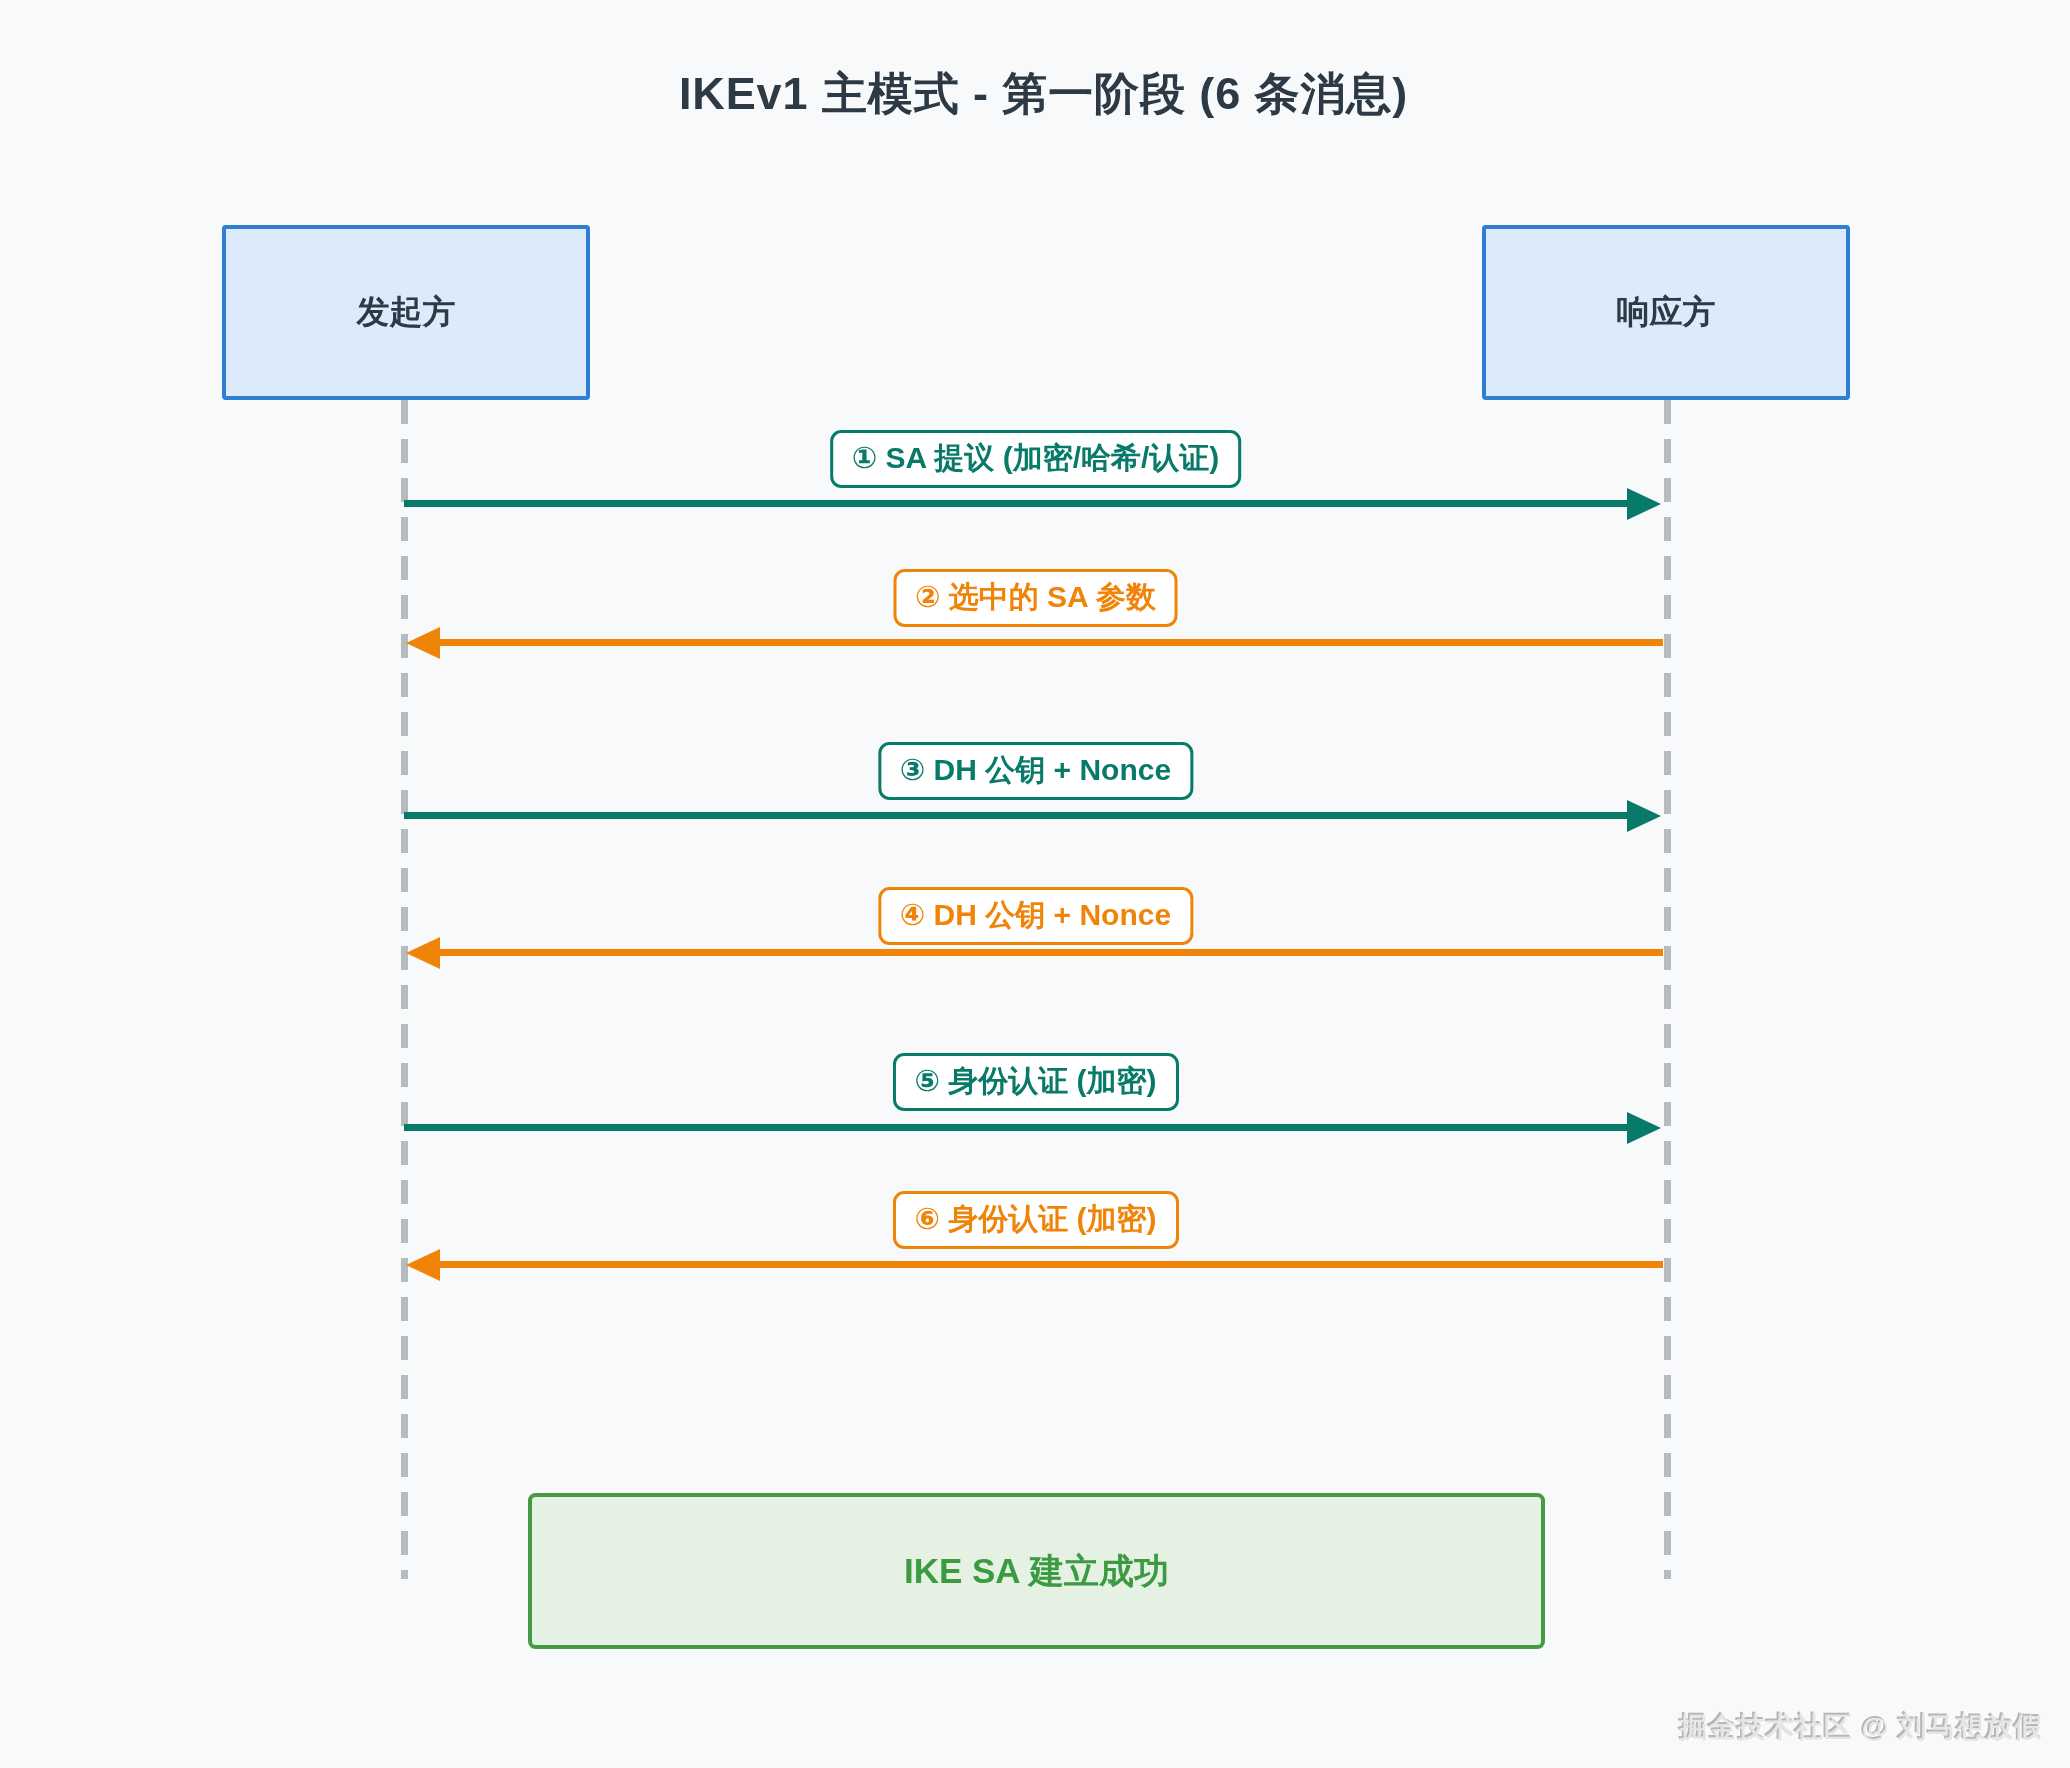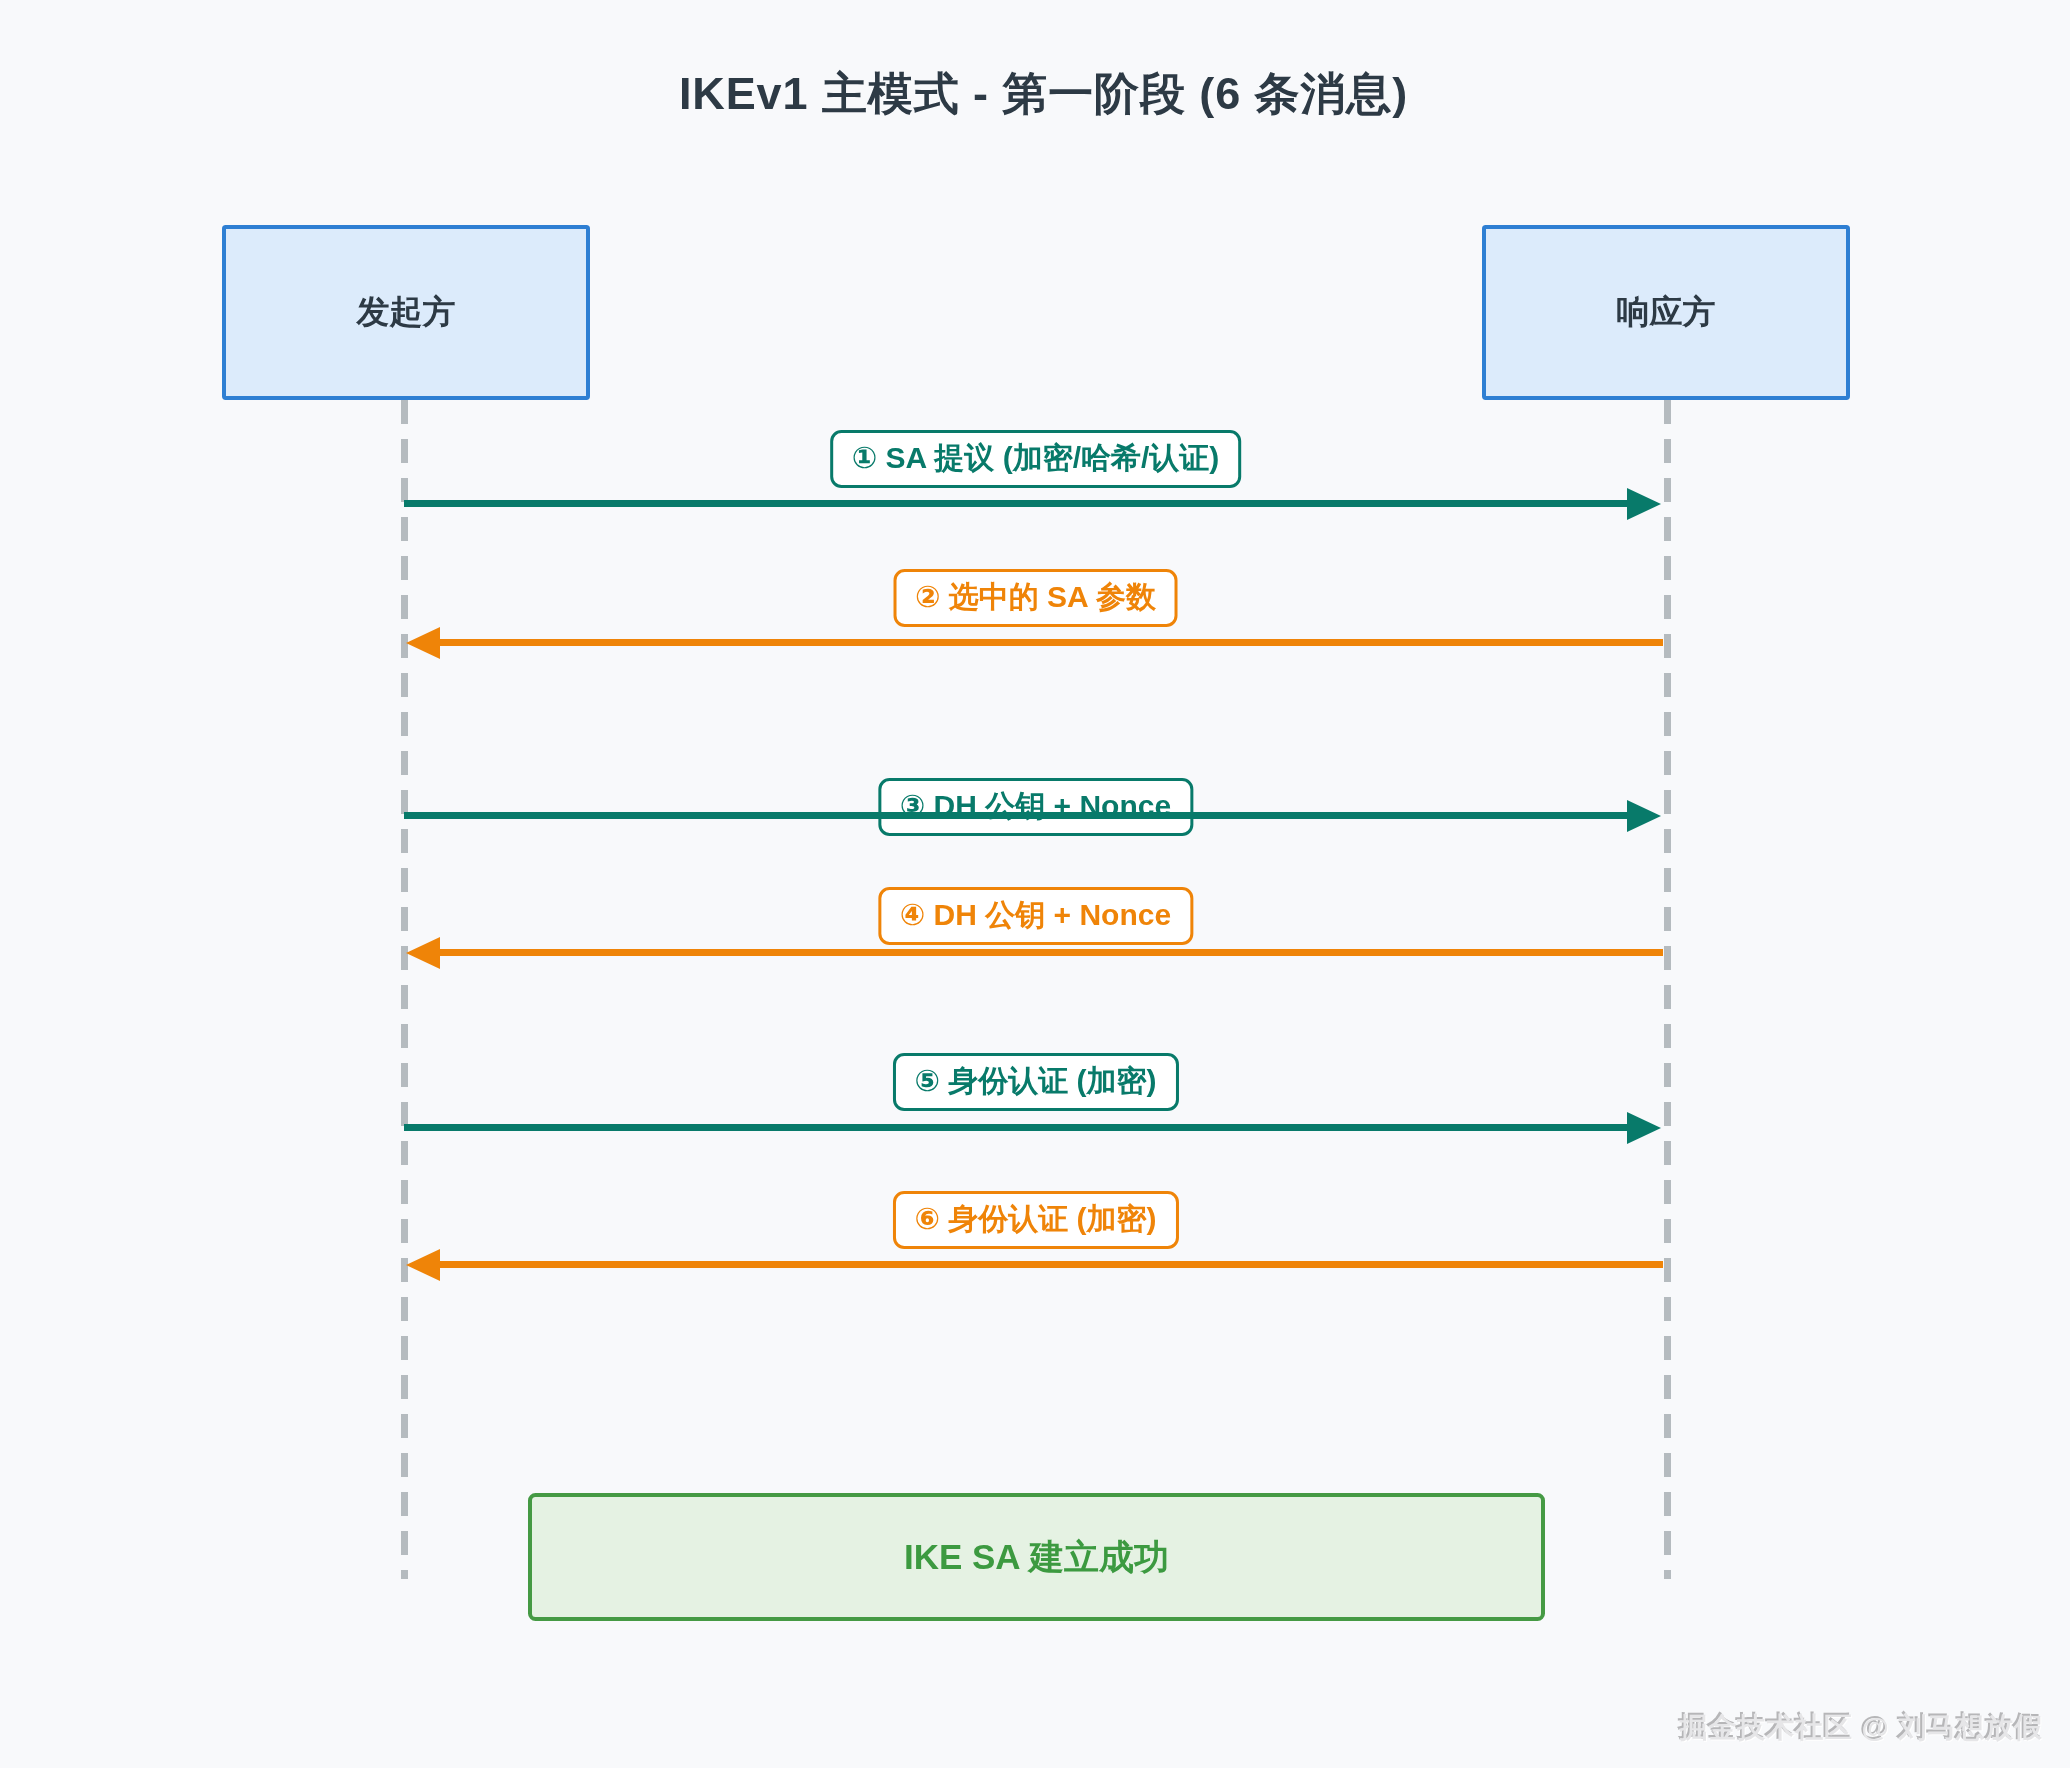--- a/index.html
+++ b/index.html
@@ -66,27 +66,27 @@
   .arrow.to-left .arrowhead {
     left: -32px;
     border-right: 34px solid var(--orange, #ef8408);
     border-top: 16px solid transparent;
     border-bottom: 16px solid transparent;
   }
 
   
   .label-1 { top: 430px;  }  .line-1 { top: 500px;  }
   .label-2 { top: 569px;  }  .line-2 { top: 639px;  }
-  .label-3 { top: 742px; margin-top: 36px;  }  .line-3 { top: 812px;  }
+  .label-3 { top: 742px;  }  .line-3 { top: 812px;  }
   .label-4 { top: 881px; margin-top: 6px;  }  .line-4 { top: 949px; }
   .label-5 { top: 1053px; }  .line-5 { top: 1124px; }
   .label-6 { top: 1191px; }  .line-6 { top: 1261px; }
 
   .note-box {
-    position: absolute; left: 528px; top: 1493px; width: 1017px; height: 128px;
+    position: absolute; left: 528px; top: 1493px; width: 1017px; height: 156px;
     background: var(--note-fill, #e5f2e3);
     border: 4.7px solid var(--note-border, #459a44);
     border-radius: 7.5px; box-sizing: border-box;
     display: flex; align-items: center; justify-content: center;
     font-size: 35px; font-weight: bold; color: var(--note-text, #3c9a40);
   }
   .watermark {
     position: absolute; right: 28px; bottom: 22.5px;
     font-size: 28px; font-weight: bold; color: #e6e6e8;
     text-shadow: -1.9px -1.9px 0 #b6b6b8, 0.9px 0.9px 0 #ffffff;

